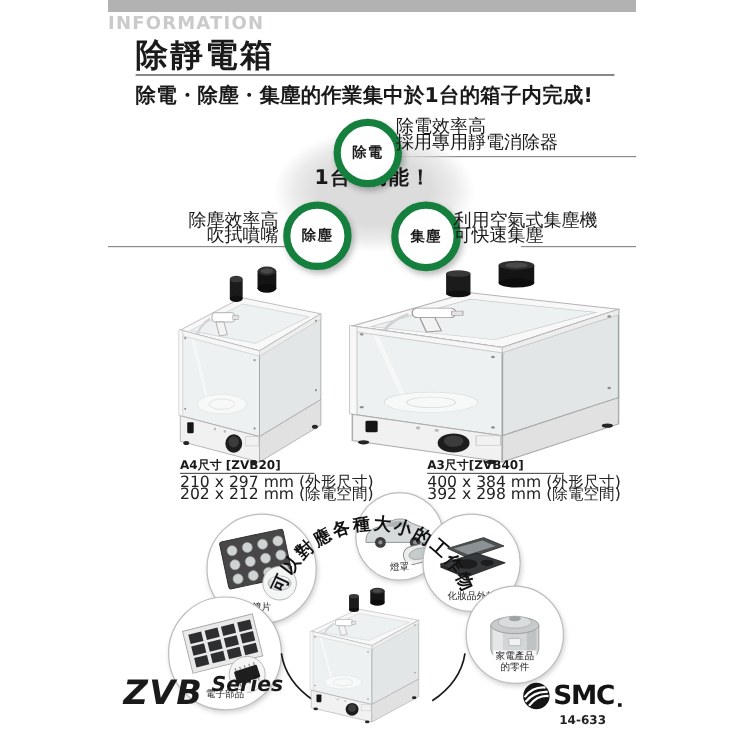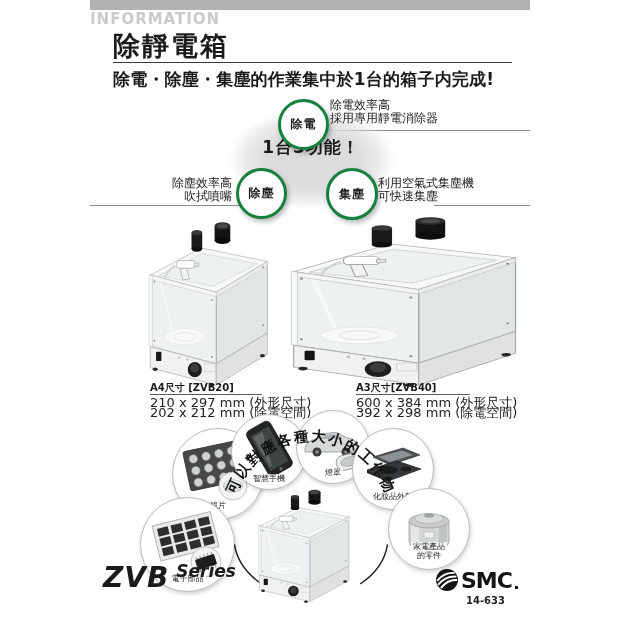--- a/index.html
+++ b/index.html
@@ -18,27 +18,27 @@
   
   .feat-line{height:1px;background:#8c8c8c;}
   .line-top{left:300px;top:130px;width:230px;}
   .line-bl{left:90px;top:205px;width:152px;}
   .line-br{left:434px;top:205px;width:96px;}
   .feat-ellipse{left:228px;top:108px;width:168px;height:102px;border-radius:50%;
     background:radial-gradient(closest-side,#dcdcdc 55%,rgba(220,220,220,0.6) 78%,rgba(220,220,220,0) 100%);}
   .feat-center{left:236px;top:136px;width:150px;text-align:center;}
   .feat-center .l1{font-size:17px;font-weight:bold;letter-spacing:1px;}
   .feat-center .l2{font-size:13px;font-weight:bold;letter-spacing:1px;margin-top:1px;}
-  .feat-circle{border-radius:50%;background:#ffffff;border:3px solid #15803d;
+  .feat-circle{border-radius:50%;background:#ffffff;border:6px solid #15803d;
     box-shadow:2px 3px 5px rgba(0,0,0,0.28);display:flex;align-items:center;justify-content:center;
     font-size:12px;font-weight:bold;letter-spacing:1px;}
   .c-elim{left:278px;top:99px;width:45px;height:45px;}
   .c-dust{left:236px;top:168px;width:45px;height:45px;}
   .c-coll{left:326px;top:168px;width:46px;height:46px;}
-  .feat-desc{font-size:12px;line-height:13px;}
+  .feat-desc{font-size:15px;line-height:13px;}
   .d-elim{left:330px;top:99px;}
   .d-dust{left:148px;top:177px;width:84px;text-align:right;}
   .d-coll{left:378px;top:177px;}
 
   
   .prod-label{font-size:10px;font-weight:bold;}
   .prod-rule{height:1px;background:#5a5a5a;}
   .prod-dim{font-size:13px;line-height:10px;color:#222;}
 
   
@@ -154,21 +154,21 @@
     <use href="#zvb-box"></use>
   </svg>
 
   <div class="abs prod-label" style="left:150px;top:381px">A4尺寸 [ZVB20]</div>
   <div class="abs prod-rule" style="left:150px;top:394px;width:112px"></div>
   <div class="abs prod-dim" style="left:150px;top:398px">210 x 297 mm (外形尺寸)</div>
   <div class="abs prod-dim" style="left:150px;top:408px">202 x 212 mm (除電空間)</div>
 
   <div class="abs prod-label" style="left:356px;top:381px">A3尺寸[ZVB40]</div>
   <div class="abs prod-rule" style="left:356px;top:394px;width:114px"></div>
-  <div class="abs prod-dim" style="left:356px;top:398px">600 x 384 mm (外形尺寸)</div>
+  <div class="abs prod-dim" style="left:356px;top:398px">400 x 384 mm (外形尺寸)</div>
   <div class="abs prod-dim" style="left:356px;top:408px">392 x 298 mm (除電空間)</div>
 
   <div class="abs wp-circle" style="left:172px;top:428px;width:90px;height:90px">
     <svg width="90" height="90" viewBox="0 0 90 90">
       <g transform="rotate(-12 45 40)">
         <rect x="14" y="16" width="54" height="40" rx="2" fill="#474747" stroke="#2d2d2d" stroke-width="0.8"></rect>
         <g fill="#cfd3d3" stroke="#9a9a9a" stroke-width="0.5">
           <circle cx="23" cy="25" r="4.2"></circle>
             <circle cx="36" cy="25" r="4.2"></circle>
             <circle cx="49" cy="25" r="4.2"></circle>
@@ -184,32 +184,20 @@
         </g>
       </g>
       <circle cx="60" cy="57" r="14" fill="#f4f5f5" stroke="#b5b5b5" stroke-width="0.8"></circle>
       <ellipse cx="60" cy="57" rx="9.5" ry="6" fill="#dde2e3" stroke="#a5a5a5" stroke-width="0.7"></ellipse>
       <path d="M53 54 Q60 50 67 54" fill="none" stroke="#ffffff" stroke-width="1.4" opacity="0.8"></path>
     </svg>
     <div class="wp-label" style="bottom:9px">
       <span>鏡片</span></div>
   </div>
 
-  <div class="abs wp-circle" style="left:231px;top:414px;width:74px;height:74px">
-    <svg width="74" height="74" viewBox="0 0 74 74">
-      <g transform="rotate(-30 37 34)">
-        <rect x="24" y="8" width="27" height="52" rx="5" fill="#242424" stroke="#0f0f0f" stroke-width="0.7"></rect>
-        <rect x="27" y="14" width="21" height="40" fill="#3f4445"></rect>
-        <path d="M29 16 L40 16 L31 50 L29 50 Z" fill="#ffffff" opacity="0.18"></path>
-        <circle cx="37.5" cy="57" r="1.7" fill="#6a6a6a"></circle>
-      </g>
-    </svg>
-    <div class="wp-label" style="bottom:6px">
-      <span>智慧手機</span></div>
-  </div>
 
   <div class="abs wp-circle" style="left:296px;top:410px;width:72px;height:72px">
     <svg width="72" height="72" viewBox="0 0 72 72">
       <path d="M8 38 Q9 30 19 28 L29 23 Q39 19 46 25 L54 28 Q61 30 61 36 L61 41 L8 41 Z" fill="#d7dadb" stroke="#8f9596" stroke-width="0.8"></path>
       <path d="M22 28 L30 24 Q38 21 44 26 L46 28 Z" fill="#aeb4b5"></path>
       <circle cx="20" cy="41" r="4.5" fill="#3c3c3c"></circle>
         <circle cx="20" cy="41" r="1.8" fill="#8f8f8f"></circle>
       <circle cx="49" cy="41" r="4.5" fill="#3c3c3c"></circle>
         <circle cx="49" cy="41" r="1.8" fill="#8f8f8f"></circle>
       <g transform="rotate(-14 52 50)">

